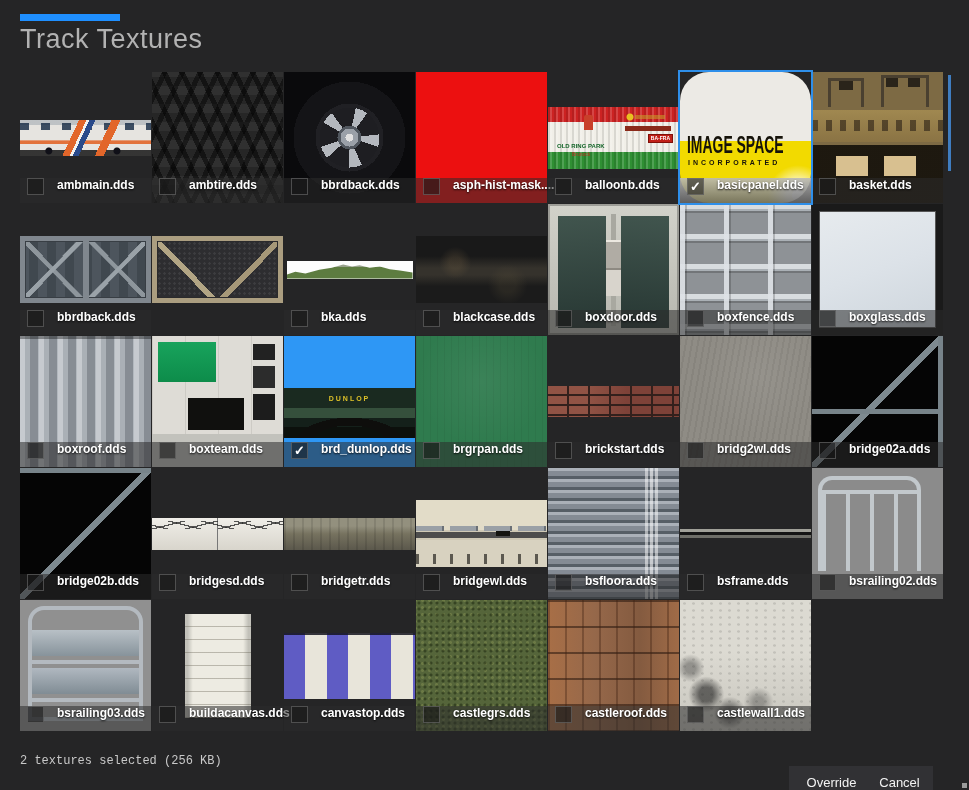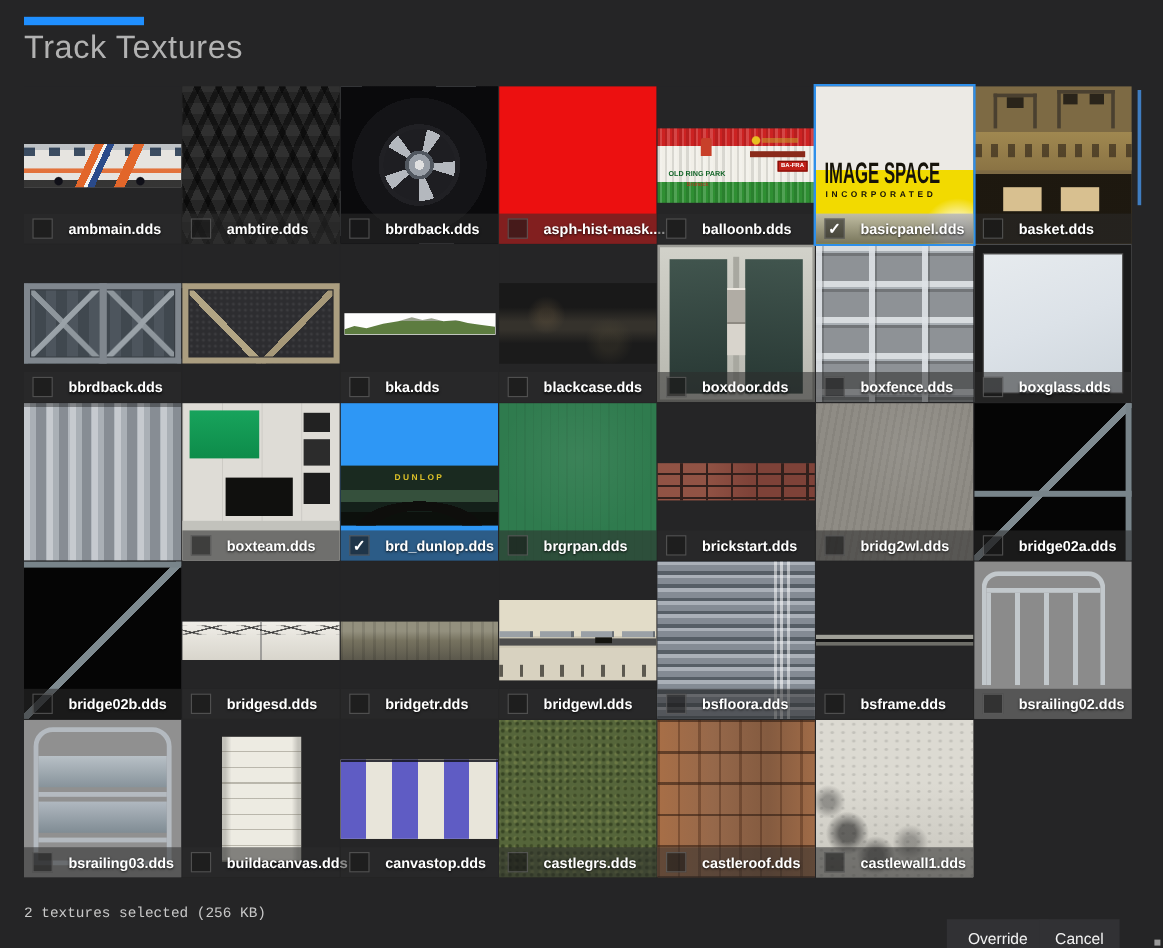--- a/index.html
+++ b/index.html
@@ -12,21 +12,21 @@
 
   
   .accent-bar{position:absolute;left:20px;top:14px;width:100px;height:7px;background:var(--accent);}
   .page-title{position:absolute;left:20px;top:24px;font-size:27px;font-weight:300;color:#b2b2b2;letter-spacing:.5px;}
 
   
   .grid{position:absolute;left:20px;top:72px;display:grid;grid-template-columns:repeat(7,131px);grid-auto-rows:131px;gap:1px;}
   .tile{position:relative;width:131px;height:131px;background:var(--bg);}
   .tile.focused{box-shadow:0 0 0 2px var(--selection);z-index:2;}
   .img{position:absolute;inset:0;margin:auto;overflow:hidden;}
-  .caption{position:absolute;left:0;right:0;bottom:0;height:25px;display:flex;align-items:center;background:rgba(44,44,44,.55);z-index:1;}
+  .caption{position:absolute;left:0;right:0;bottom:0;height:25px;display:flex;background:rgba(44,44,44,.55);z-index:1;}
   .tile.focused .caption{background:linear-gradient(180deg,rgba(186,186,186,.88),rgba(104,104,104,.88));}
   .checkbox{width:17px;height:17px;margin-left:7px;background:rgba(22,22,22,.55);border:1px solid rgba(120,120,120,.55);flex:0 0 auto;display:flex;align-items:center;justify-content:center;}
   .check{color:#fff;font-size:13px;line-height:1;font-weight:bold;}
   .label{margin-left:13px;color:var(--caption-text);font-size:12px;font-weight:bold;white-space:nowrap;text-shadow:0 1px 2px rgba(0,0,0,.85);}
 
   .ov{position:absolute;white-space:nowrap;}
 
   
   .t-ambmain{width:131px;height:36px;background:
     radial-gradient(circle at 22% 86%,#101018 0 3px,transparent 4px),
@@ -53,21 +53,21 @@
     box-shadow:-6px 14px 0 -5px #2f8f33,6px 14px 0 -5px #2f8f33;}
   .t-balloonb::before{content:"";position:absolute;right:8px;top:6px;width:46px;height:18px;background:
     linear-gradient(#8a2a1a,#8a2a1a) 0 13px/46px 5px no-repeat,
     radial-gradient(circle at 5px 4px,#e8c020 0 3px,transparent 4px),
     linear-gradient(rgba(200,160,40,.55),rgba(200,160,40,.55)) 10px 2px/30px 4px no-repeat;}
   .t-balloonb .ov-title{left:9px;top:36px;font-size:6px;font-weight:bold;color:#15662a;}
   .t-balloonb .ov-subtitle{left:24px;top:44px;font-size:5px;color:#c03020;}
   .t-balloonb .ov-badge{right:6px;top:27px;font-size:5px;font-weight:bold;color:#fff;background:#c02018;border:1px solid #801008;padding:0 2px;line-height:7px;}
   .t-basicpanel{background:
     radial-gradient(circle at 90% 94%,#fff 0 6px,rgba(255,255,255,.85) 6px 11px,rgba(255,255,255,0) 30px),
-    linear-gradient(180deg,#eceae5 0 53%,#f2da00 53%);}
+    linear-gradient(180deg,#eceae5 0 53%,#f2da00 53%); border-radius: 29px;}
   .t-basicpanel .ov-line1{left:7px;top:59px;font-size:17px;font-weight:bold;color:#16130a;transform:scale(.82,1.45);transform-origin:top left;}
   .t-basicpanel .ov-line2{left:8px;top:87px;font-size:7px;font-weight:bold;letter-spacing:3px;color:#16130a;}
   .t-basket{background:
     linear-gradient(#d8c090,#d8c090) 24px 84px/32px 20px no-repeat,
     linear-gradient(#d8c090,#d8c090) 72px 84px/32px 20px no-repeat,
     repeating-linear-gradient(90deg,rgba(40,30,20,.6) 0 6px,rgba(0,0,0,0) 6px 14px) 0 48px/131px 11px no-repeat,
     linear-gradient(#a08850,#8a7344) 0 38px/131px 32px no-repeat,
     linear-gradient(180deg,rgba(0,0,0,0) 0 56%,rgba(16,13,8,.88) 56%),
     #7d6a44;}
   .t-basket::before{content:"";position:absolute;left:16px;top:6px;width:30px;height:26px;border:3px solid #4a4030;border-bottom:none;
@@ -320,20 +320,24 @@
     </div>
     <div class="tile">
       <div class="img t-boxglass"></div>
       <div class="caption">
         <span class="checkbox"></span>
         <span class="label">boxglass.dds</span>
       </div>
     </div>
     <div class="tile">
       <div class="img t-boxroof"></div>
+      <div class="caption">
+        <span class="checkbox"></span>
+        <span class="label">boxroof.dds</span>
+      </div>
     </div>
     <div class="tile">
       <div class="img t-boxteam"></div>
       <div class="caption">
         <span class="checkbox"></span>
         <span class="label">boxteam.dds</span>
       </div>
     </div>
     <div class="tile checked">
       <div class="img t-brd_dunlop">

